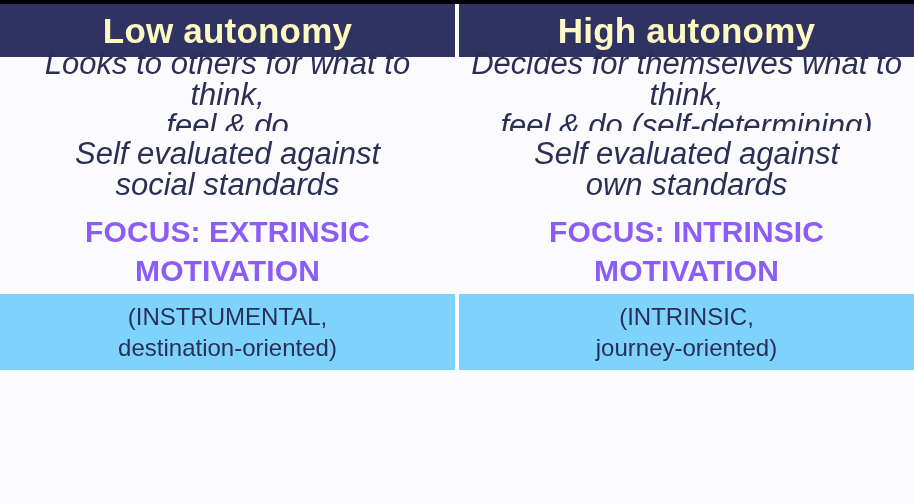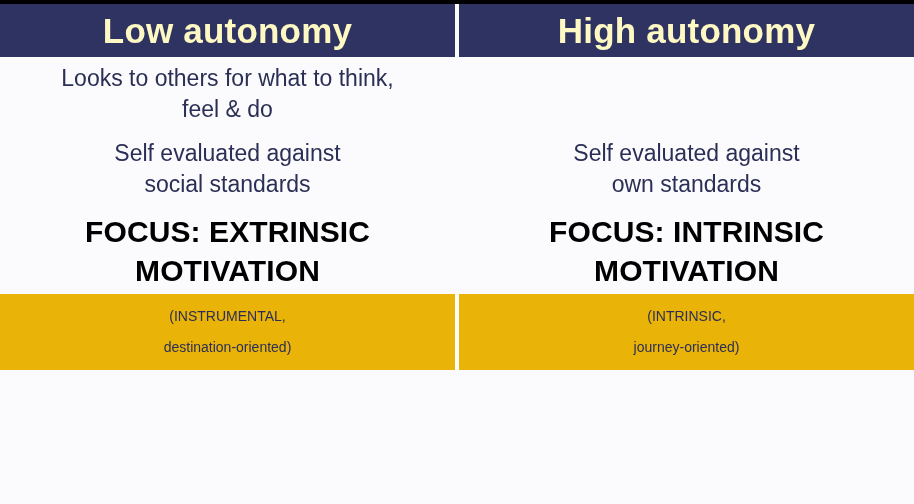--- a/index.html
+++ b/index.html
@@ -56,51 +56,52 @@
     height: 53px;
     color: #fef9c3;
     font-size: 35px;
     font-weight: bold;
     letter-spacing: 0.2px;
   }
   
   .row-plain .cell {
     background: #fbfbfd;
     color: #2b2f55;
-    font-size: 23px;
+    font-size: 31px;
     line-height: 31px;
     font-weight: normal;
+    font-style: italic;
   }
   .row-desc .cell { height: 74px; padding: 0 4px; }
   .row-eval .cell { height: 76px; }
   
   .row-blue .cell {
     background: #3064d2;
     height: 71px;
     color: #ffffff;
     font-size: 23px;
     line-height: 31px;
   }
   
   .row-focus .cell {
     background: #fbfbfd;
     height: 87px;
-    color: #000000;
+    color: #8b5cf6;
     font-size: 30px;
     line-height: 39px;
     font-weight: bold;
     letter-spacing: 0.1px;
     text-align: center;
   }
   
   .row-paren .cell {
-    background: #eab308;
+    background: #7dd3fc;
     height: 76px;
     color: #2b2f55;
-    font-size: 14px;
+    font-size: 24px;
     line-height: 31px;
   }
   .cell-text {
     display: block;
     width: 100%;
     white-space: pre-line;
   }
   .filler {
     position: absolute;
     left: 0;
@@ -128,20 +129,24 @@
         <span class="cell-text">High autonomy</span>
       </div>
     </div>
 
     <div class="row row-plain row-desc">
       <div class="cell">
         <span class="cell-text">Looks to others for what to think,
 feel &amp; do</span>
       </div>
       <div class="gap"></div>
+      <div class="cell">
+        <span class="cell-text">Decides for themselves what to think,
+feel &amp; do (self-determining)</span>
+      </div>
     </div>
 
 
     <div class="row row-plain row-eval">
       <div class="cell">
         <span class="cell-text">Self evaluated against
 social standards</span>
       </div>
       <div class="gap"></div>
       <div class="cell">

